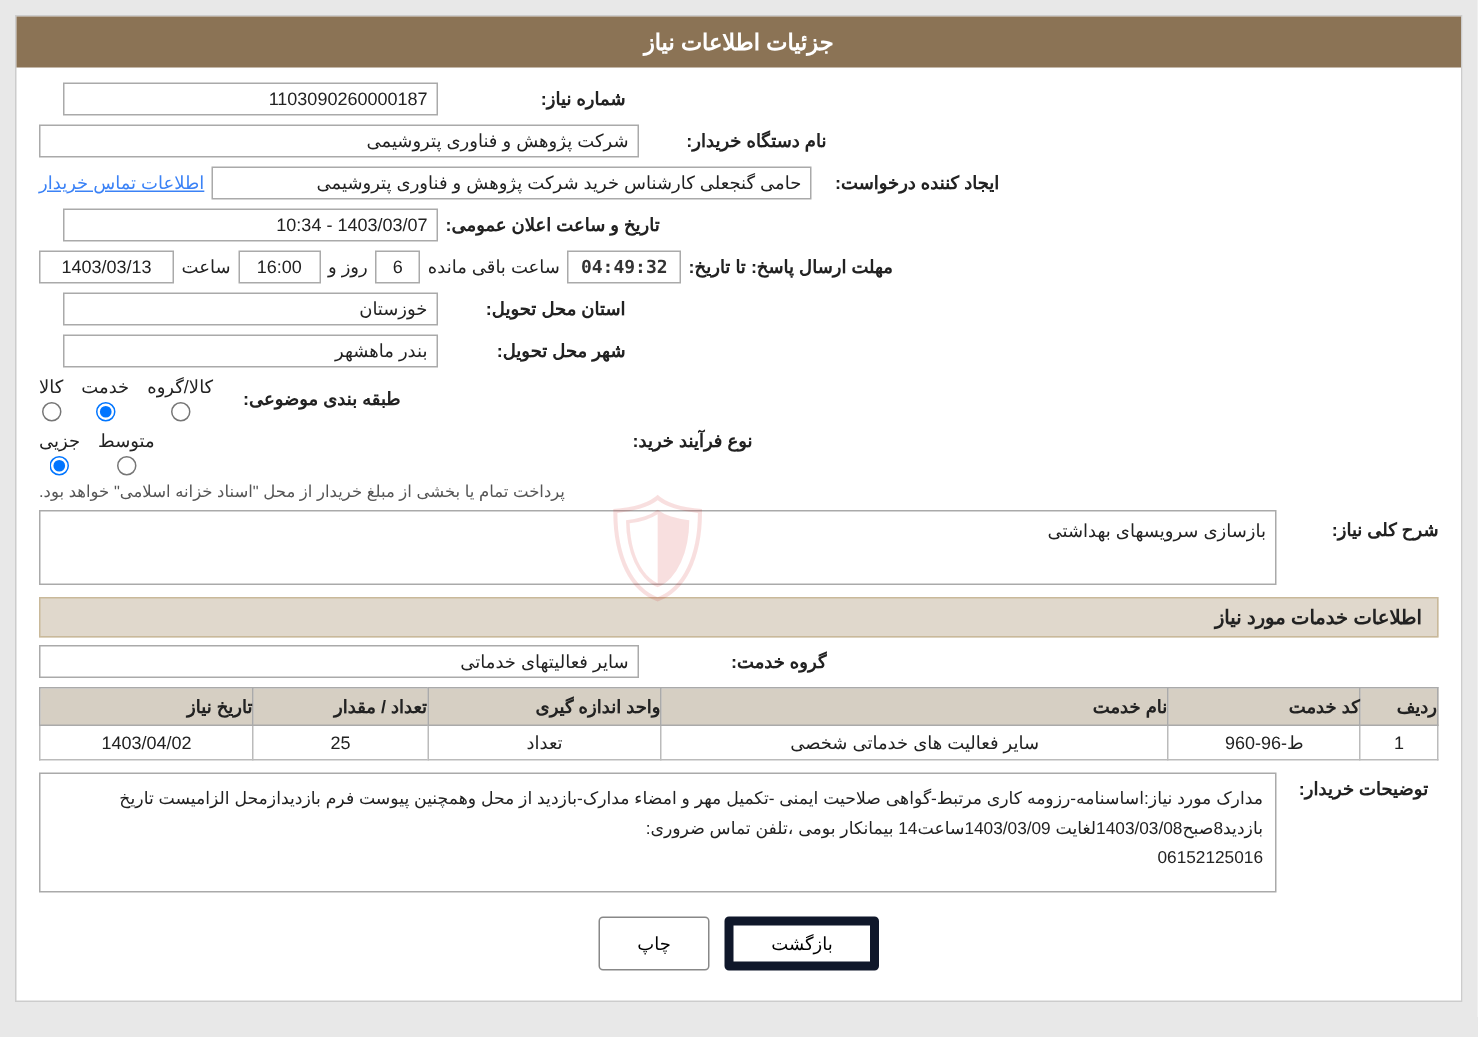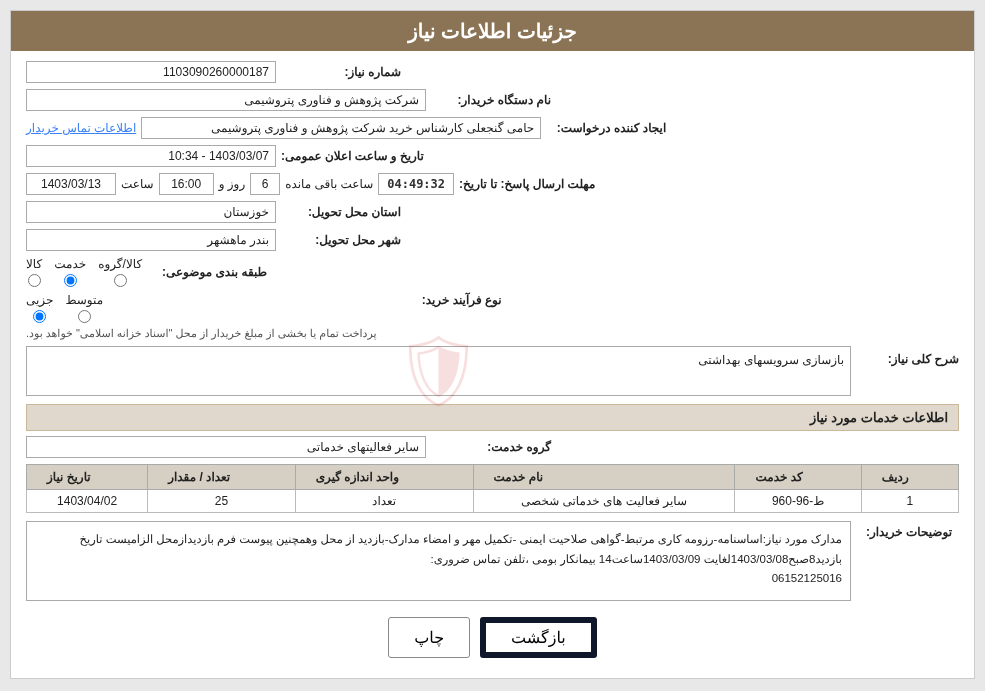--- a/index.html
+++ b/index.html
@@ -18,21 +18,21 @@
     }
     .main-container {
       background: #fff;
       border: 1px solid #ccc;
     }
     .header-bar {
       background: #8B7355;
       color: #fff;
       text-align: center;
       padding: 8px 12px;
-      font-size: 20px;
+      font-size: 15px;
       font-weight: bold;
     }
     .content-area {
       padding: 10px 15px;
     }
     .info-row {
       display: flex;
       align-items: center;
       margin-bottom: 6px;
       gap: 5px;
@@ -50,20 +50,21 @@
       padding: 3px 6px;
       min-height: 22px;
       min-width: 200px;
       text-align: right;
     }
     .value-box.wide {
       min-width: 400px;
     }
     .value-box.medium {
       min-width: 250px;
+      margin-left: 16px;
     }
     .link-blue {
       color: #3b82f6;
       cursor: pointer;
       text-decoration: underline;
     }
     .date-row {
       display: flex;
       align-items: center;
       gap: 5px;
@@ -114,22 +115,22 @@
       justify-content: flex-end;
     }
     table {
       width: 100%;
       border-collapse: collapse;
       margin-bottom: 8px;
     }
     table th {
       background: #d6cfc3;
       border: 1px solid #aaa;
-      padding: 5px 20px;
-      text-align: left;
+      padding: 5px 0;
+      text-align: right;
       font-weight: bold;
     }
     table td {
       border: 1px solid #bbb;
       padding: 4px 8px;
       text-align: center;
       background: #fff;
     }
     .description-box {
       border: 1px solid #aaa;
@@ -160,22 +161,22 @@
       justify-content: center;
       gap: 10px;
       margin-top: 10px;
       margin-bottom: 10px;
     }
     .btn {
       padding: 5px 25px;
       border: 1px solid #aaa;
       border-radius: 3px;
       cursor: pointer;
-      font-size: 16px;
-      font-family: Liberation Serif, serif;
+      font-size: 12px;
+      font-family: Liberation Sans, sans-serif;
     }
     .btn-back {
       background: #fff;
       border: 6px solid #0f172a;
     }
     .btn-print {
       background: #fff;
       border: 1px solid #888;
     }
     .relative {

